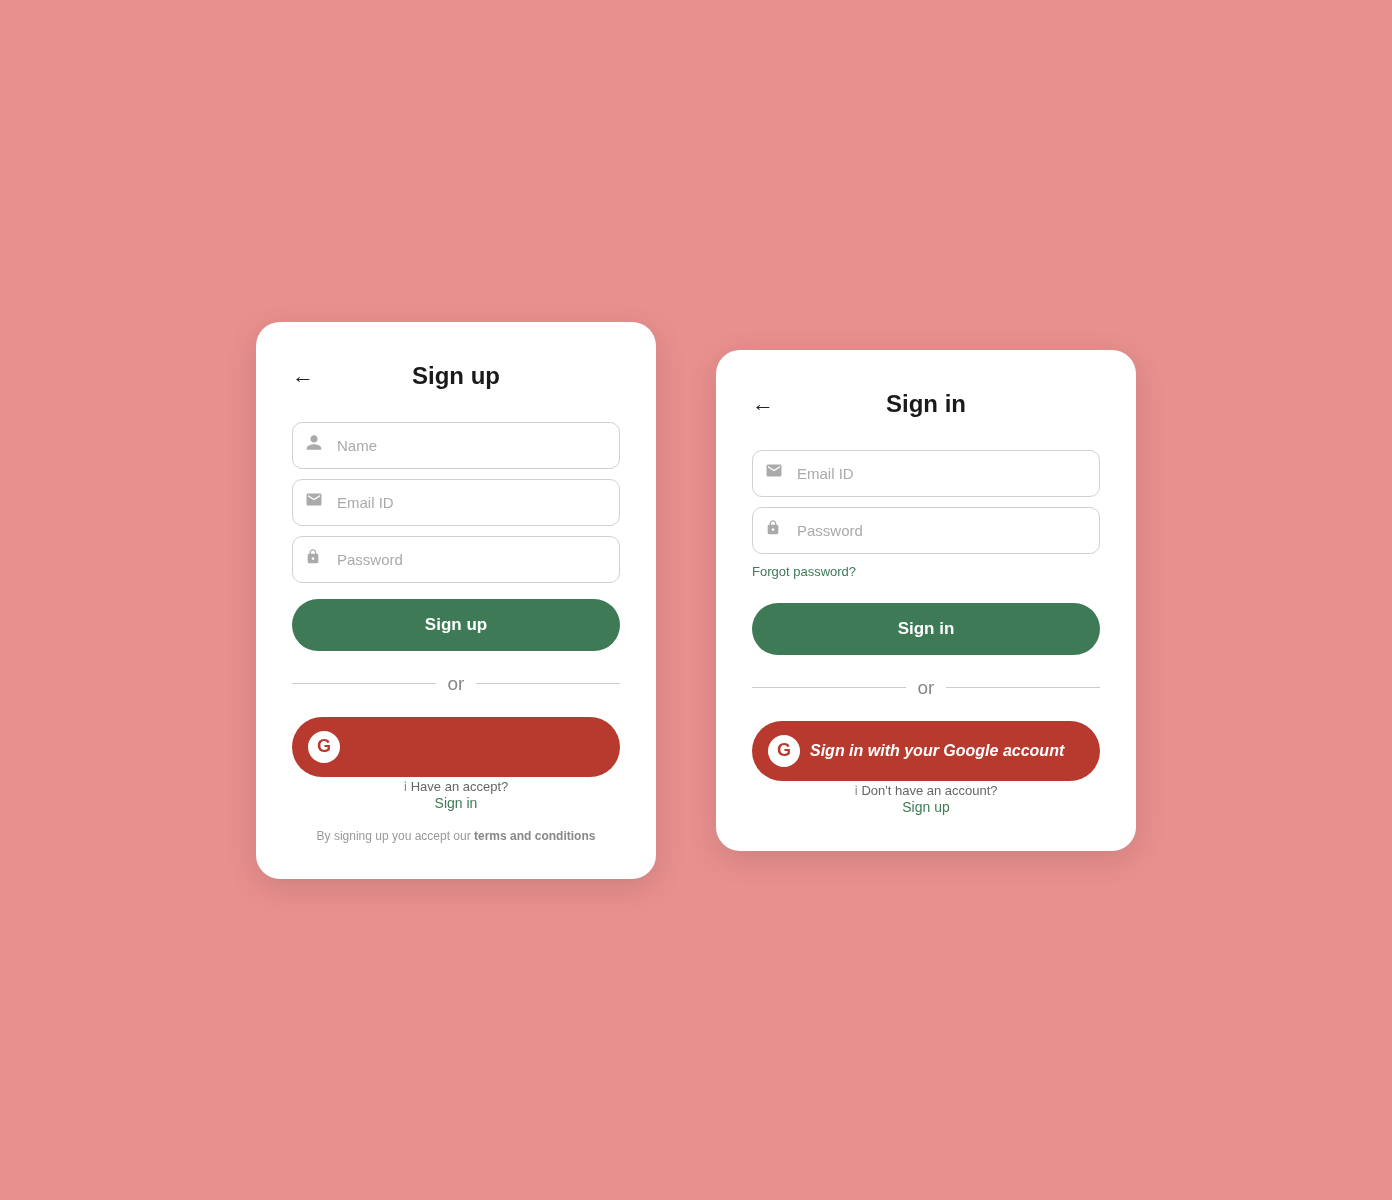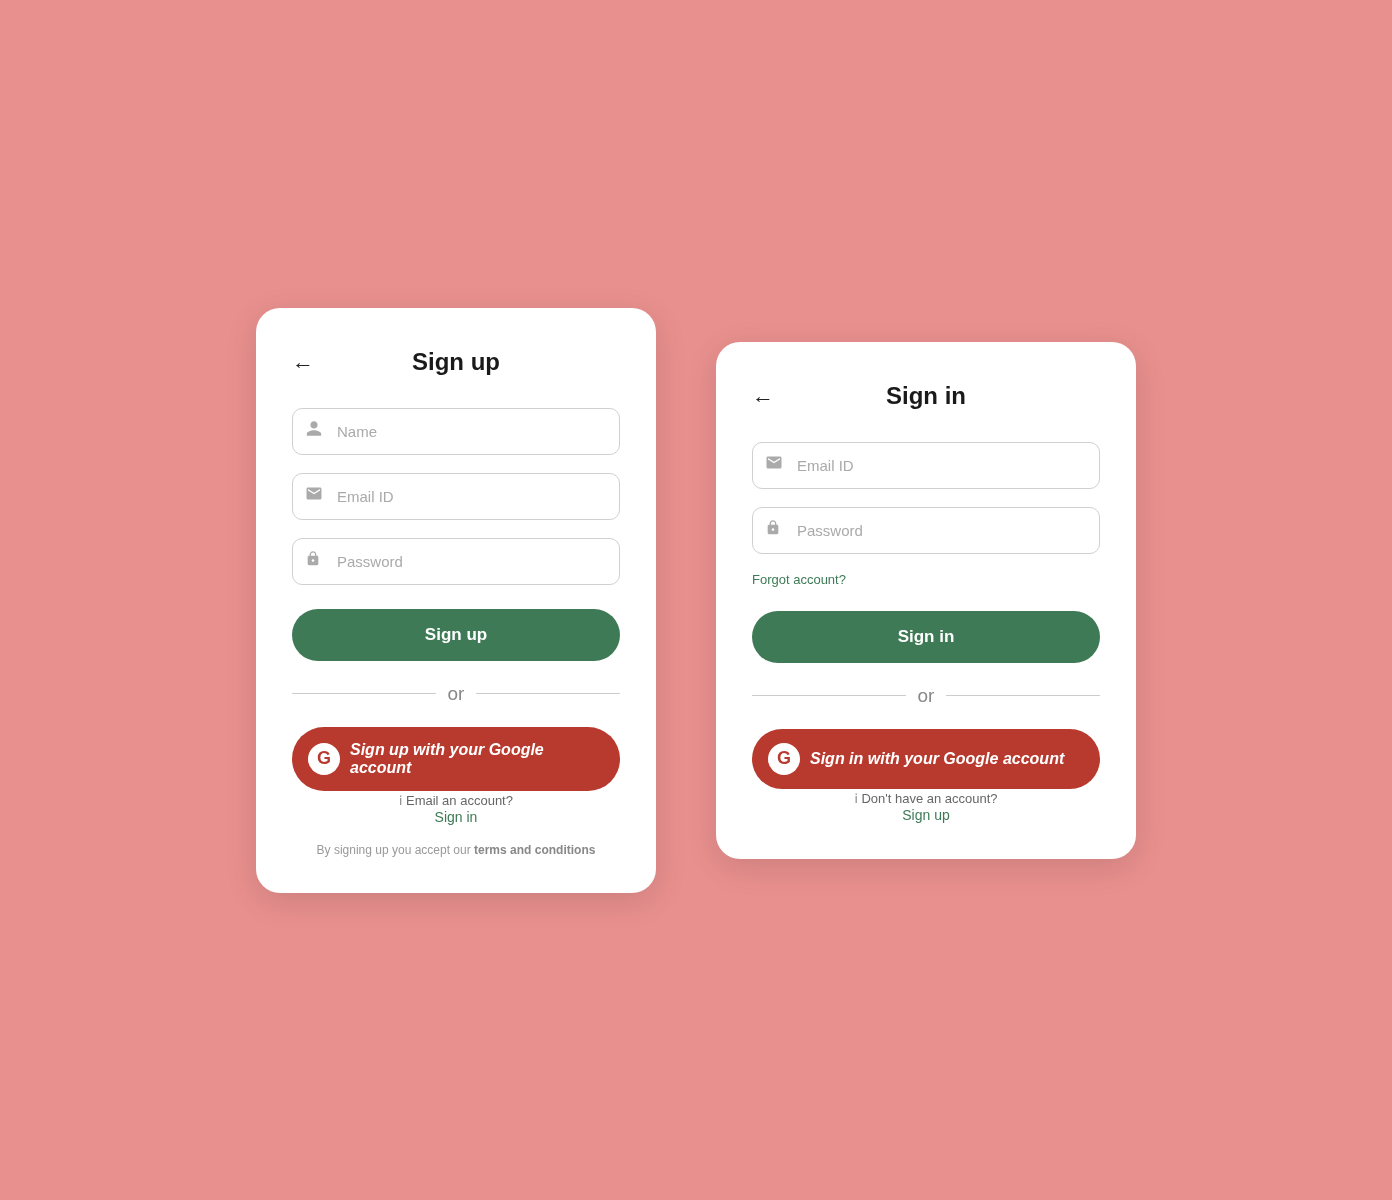--- a/index.html
+++ b/index.html
@@ -53,21 +53,21 @@
 
     .card-title {
       font-size: 24px;
       font-weight: 700;
       color: #1a1a1a;
       text-align: center;
     }
 
     .input-group {
       position: relative;
-      margin-bottom: 18px;
+      margin-bottom: 10px;
     }
 
     .input-field {
       width: 100%;
       padding: 14px 14px 14px 44px;
       border: 1.5px solid #d0d0d0;
       border-radius: 10px;
       font-size: 15px;
       color: #555;
       outline: none;
@@ -240,26 +240,25 @@
   <button class="btn-primary btn-green">Sign up</button>
 
   <div class="or-divider">
     <span>or</span>
   </div>
 
   <button class="btn-google">
     <span class="google-icon-wrap">
       <span class="google-g">G</span>
     </span>
-    <span class="btn-google-text">Sign up with your Google account</span>
   </button>
 
   <div class="account-note">
     <span class="info-icon">ℹ </span>
-    <span>Email an account?</span>
+    <span>Have an accept?</span>
     <a class="link-green">Sign in</a>
   </div>
 
   <div class="terms-note">
     <span>By signing up you accept our </span><strong>terms and conditions</strong>
   </div>
 </div>
 
 <div class="card card-signin">
   <div class="card-header">
@@ -278,21 +277,21 @@
 
   <div class="input-group">
     <span class="input-icon">
       <svg width="16" height="18" viewBox="0 0 24 24" fill="#aaa">
         <path d="M18 8h-1V6c0-2.76-2.24-5-5-5S7 3.24 7 6v2H6c-1.1 0-2 .9-2 2v10c0 1.1.9 2 2 2h12c1.1 0 2-.9 2-2V10c0-1.1-.9-2-2-2zm-6 9c-1.1 0-2-.9-2-2s.9-2 2-2 2 .9 2 2-.9 2-2 2zm3.1-9H8.9V6c0-1.71 1.39-3.1 3.1-3.1 1.71 0 3.1 1.39 3.1 3.1v2z"></path>
       </svg>
     </span>
     <input class="input-field" type="password" placeholder="Password" style="">
   </div>
 
-  <a class="forgot-password">Forgot account?</a>
+  <a class="forgot-password">Forgot password?</a>
 
   <button class="btn-primary btn-green">Sign in</button>
 
   <div class="or-divider">
     <span>or</span>
   </div>
 
   <button class="btn-google">
     <span class="google-icon-wrap">
       <span class="google-g">G</span>

